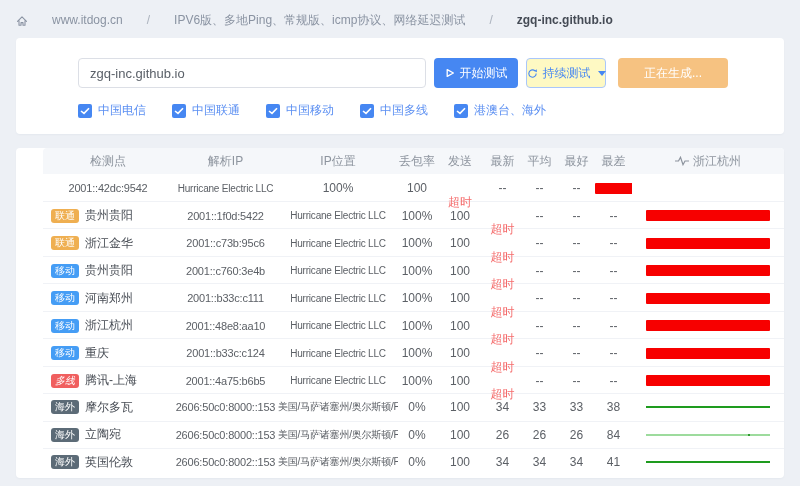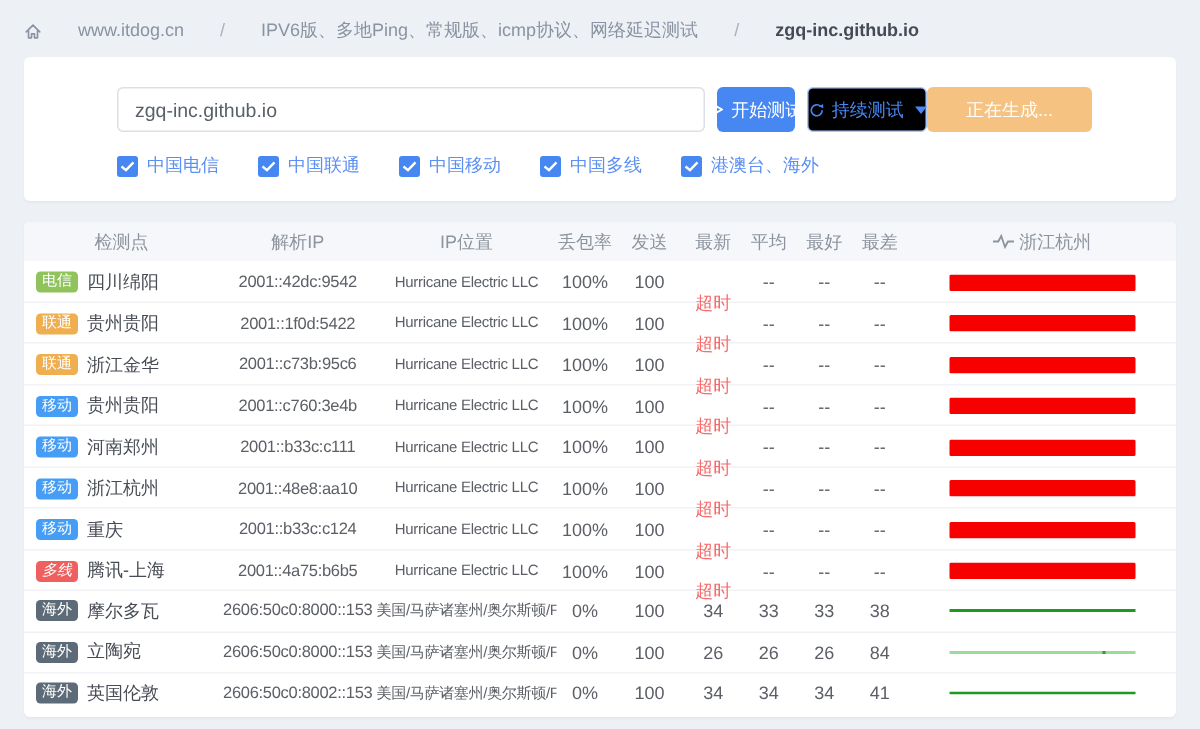--- a/index.html
+++ b/index.html
@@ -32,31 +32,31 @@
     padding:0 11px;font-size:13px;color:#5a6068;outline:none;
     font-family:"Liberation Sans","DejaVu Sans",sans-serif;
     margin-right:8px;
   }
   .btn{
     height:30px;box-sizing:border-box;border-radius:4px;
     font-size:12px;display:inline-flex;align-items:center;justify-content:center;
     gap:5px;border:none;cursor:pointer;white-space:nowrap;
     font-family:"Liberation Sans","DejaVu Sans",sans-serif;padding:0 10px;
   }
-  .btn-start{width:52px;background:#4687f2;color:#fff;margin-right:8px;}
-  .btn-cont{width:80px;background:#000000;border:1px solid #a9c7fb;color:#4687f2;margin-right:0;}
+  .btn-start{width:84px;background:#4687f2;color:#fff;margin-right:8px;}
+  .btn-cont{width:80px;background:#fef9c3;border:1px solid #a9c7fb;color:#4687f2;margin-right:12px;}
   .btn-gen{width:110px;background:#f6c281;color:#fff;cursor:default;}
   .caret{width:0;height:0;border-left:4px solid transparent;border-right:4px solid transparent;border-top:5px solid #4687f2;margin-left:2px;}
 
   .checkbox-row{display:flex;align-items:center;margin-top:14px;gap:26px;text-align:center;}
   .cb-item{display:flex;align-items:center;gap:6px;font-size:12px;color:#5b8ff2;cursor:pointer;}
   .cb-box{width:14px;height:14px;background:#4687f2;border-radius:2px;display:flex;align-items:center;justify-content:center;flex:none;}
 
   
-  .table-card{margin:14px 16px 0;padding-bottom:2px;}
+  .table-card{margin:14px 16px 0;padding-bottom:2px;padding-left:27px;}
   .thead,.tr{
     display:grid;
     grid-template-columns:130px 105px 120px 38px 48px 37px 37px 37px 37px 1fr;
     align-items:center;
   }
   .thead{height:26px;background:#f5f7fa;font-size:12px;color:#8d949e;border-radius:4px 4px 0 0;}
   .th{text-align:center;white-space:nowrap;display:flex;align-items:center;justify-content:center;gap:4px;}
   .tr{height:26.5px;border-top:1px solid #f0f2f6;font-size:12px;color:#5c6066;}
   .tr:first-child{border-top:none;}
   .cell{text-align:center;white-space:nowrap;overflow:hidden;}
@@ -176,24 +176,20 @@
       <span style="display:inline-flex;">
         <svg width="14" height="10" viewBox="0 0 14 10">
             <polyline points="0,5 3.5,5 5.5,1.3 8,8.7 10,5 14,5" fill="none" stroke="#8d949e" stroke-width="1.2"></polyline>
           </svg>
       </span>
       <span>浙江杭州</span>
     </div>
   </div>
   <div class="tbody" id="tbody">
   <div class="tr">
-    <div class="cell cell-node">
-      <span class="tag tag--telecom">电信</span>
-      <span>四川绵阳</span>
-    </div>
     <div class="cell ip">2001::42dc:9542</div>
     <div class="cell loc">Hurricane Electric LLC</div>
     <div class="cell">100%</div>
     <div class="cell">100</div>
     <div class="cell timeout">超时</div>
     <div class="cell">--</div>
     <div class="cell">--</div>
     <div class="cell">--</div>
     <div class="cell cell-quality">
           <div class="qbar-red"></div>

